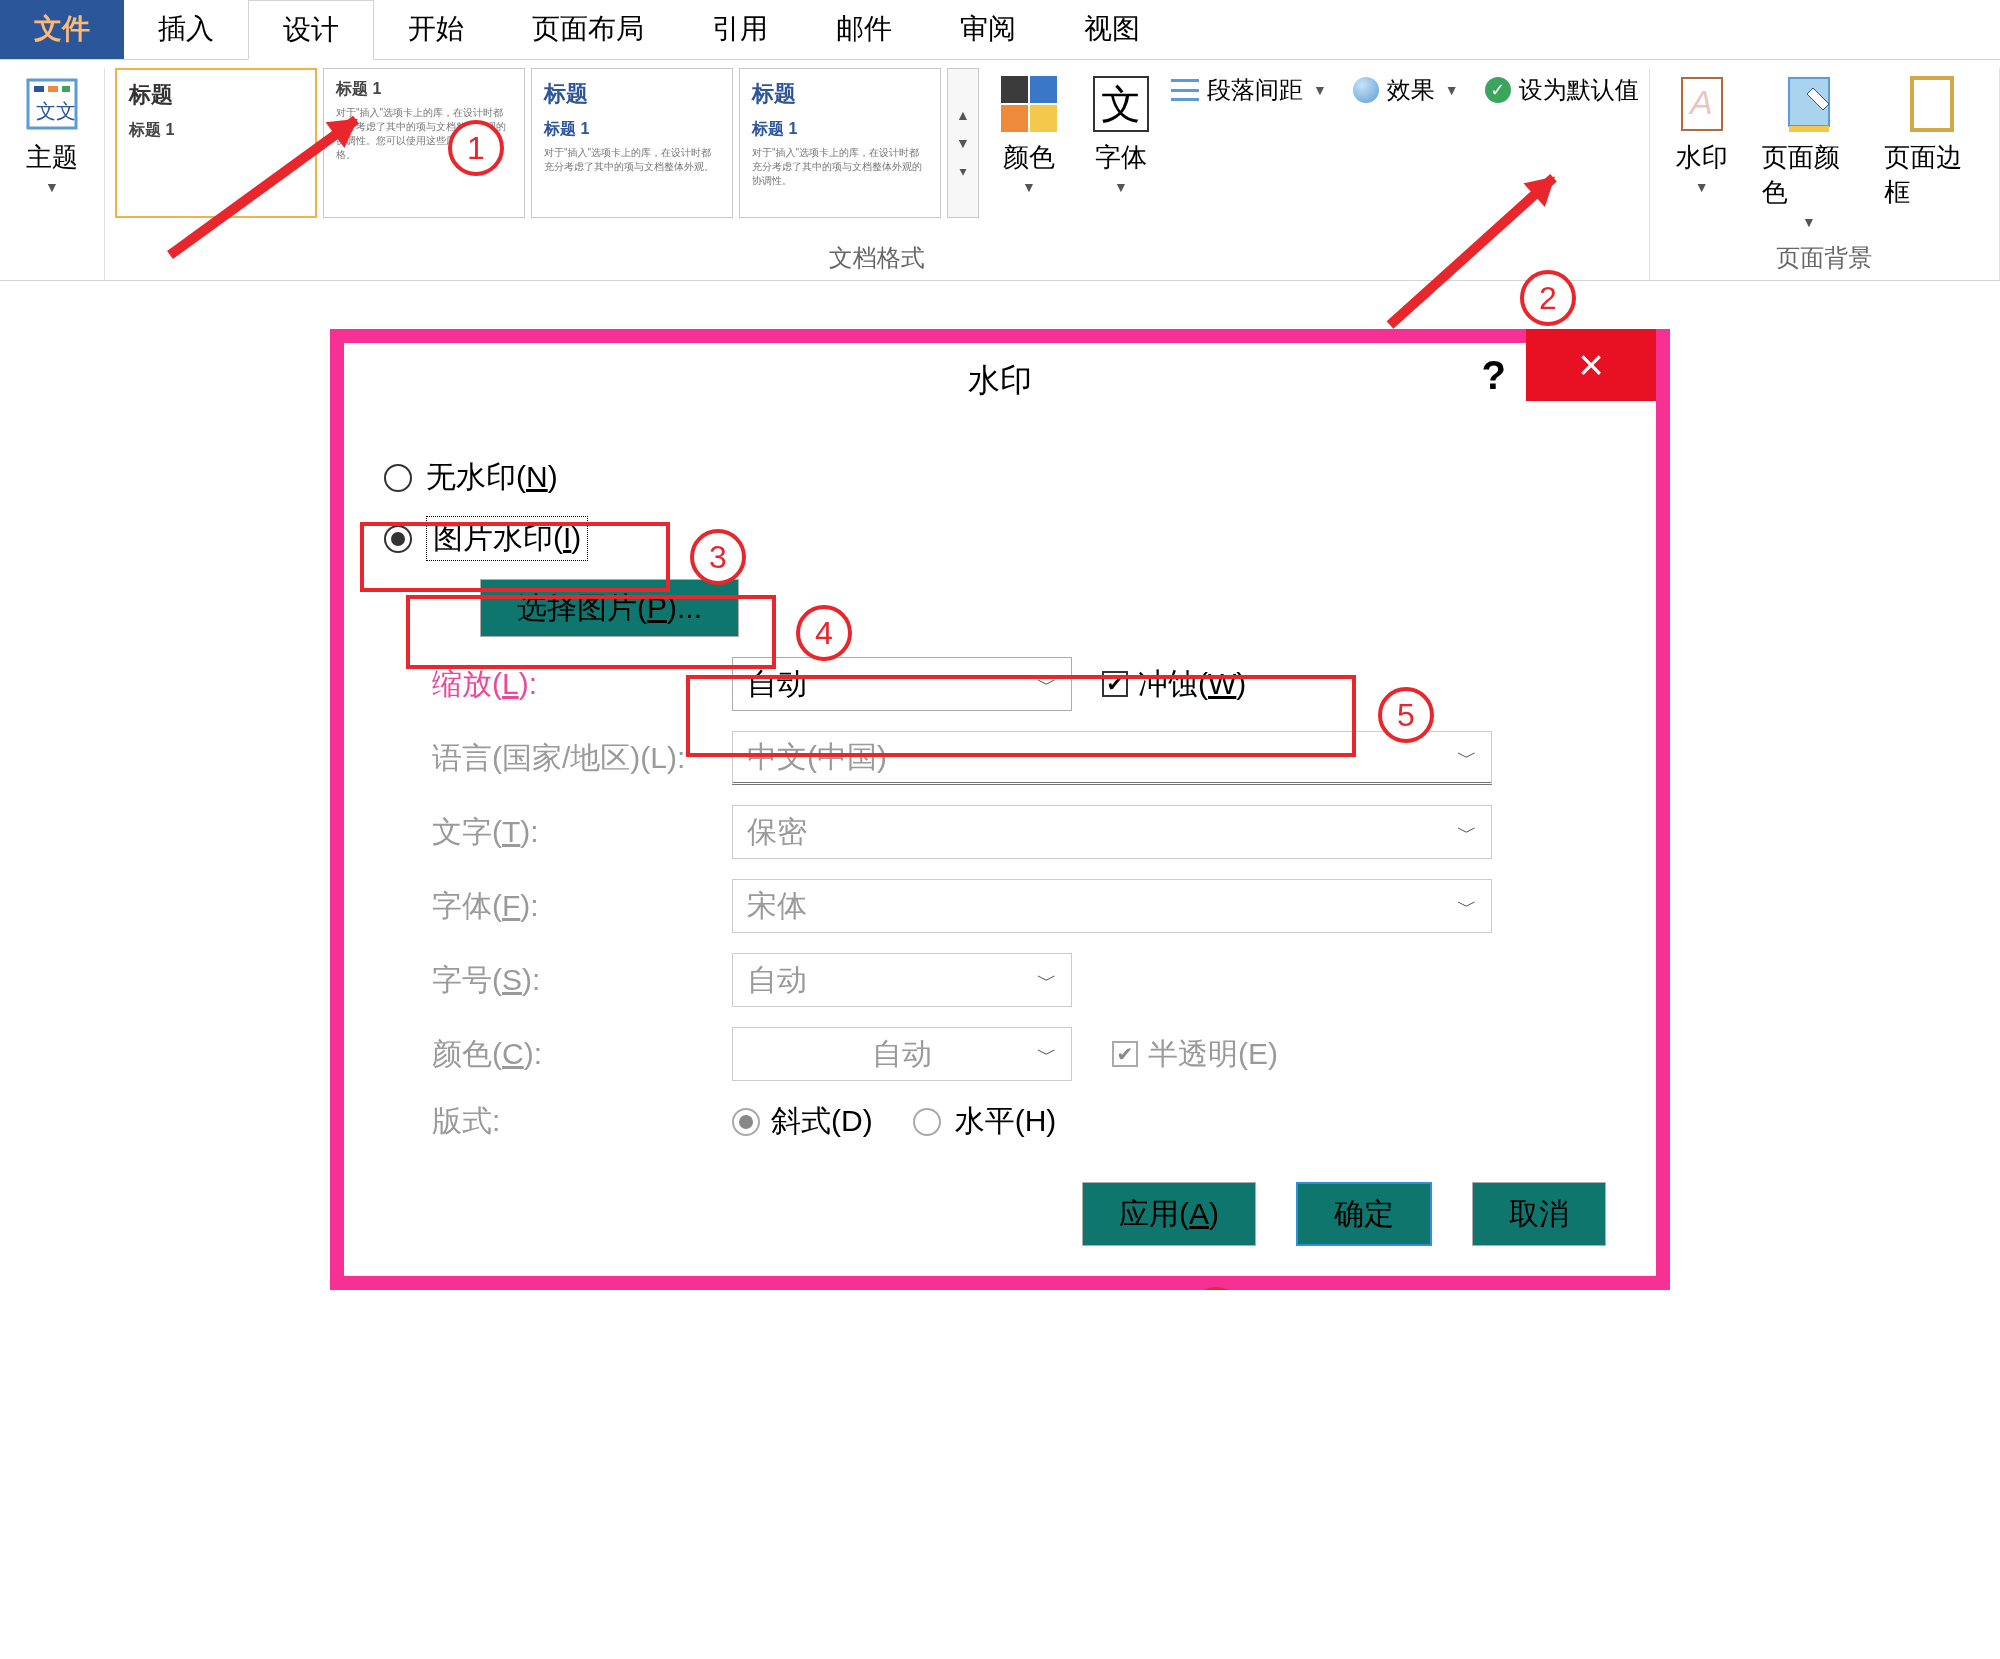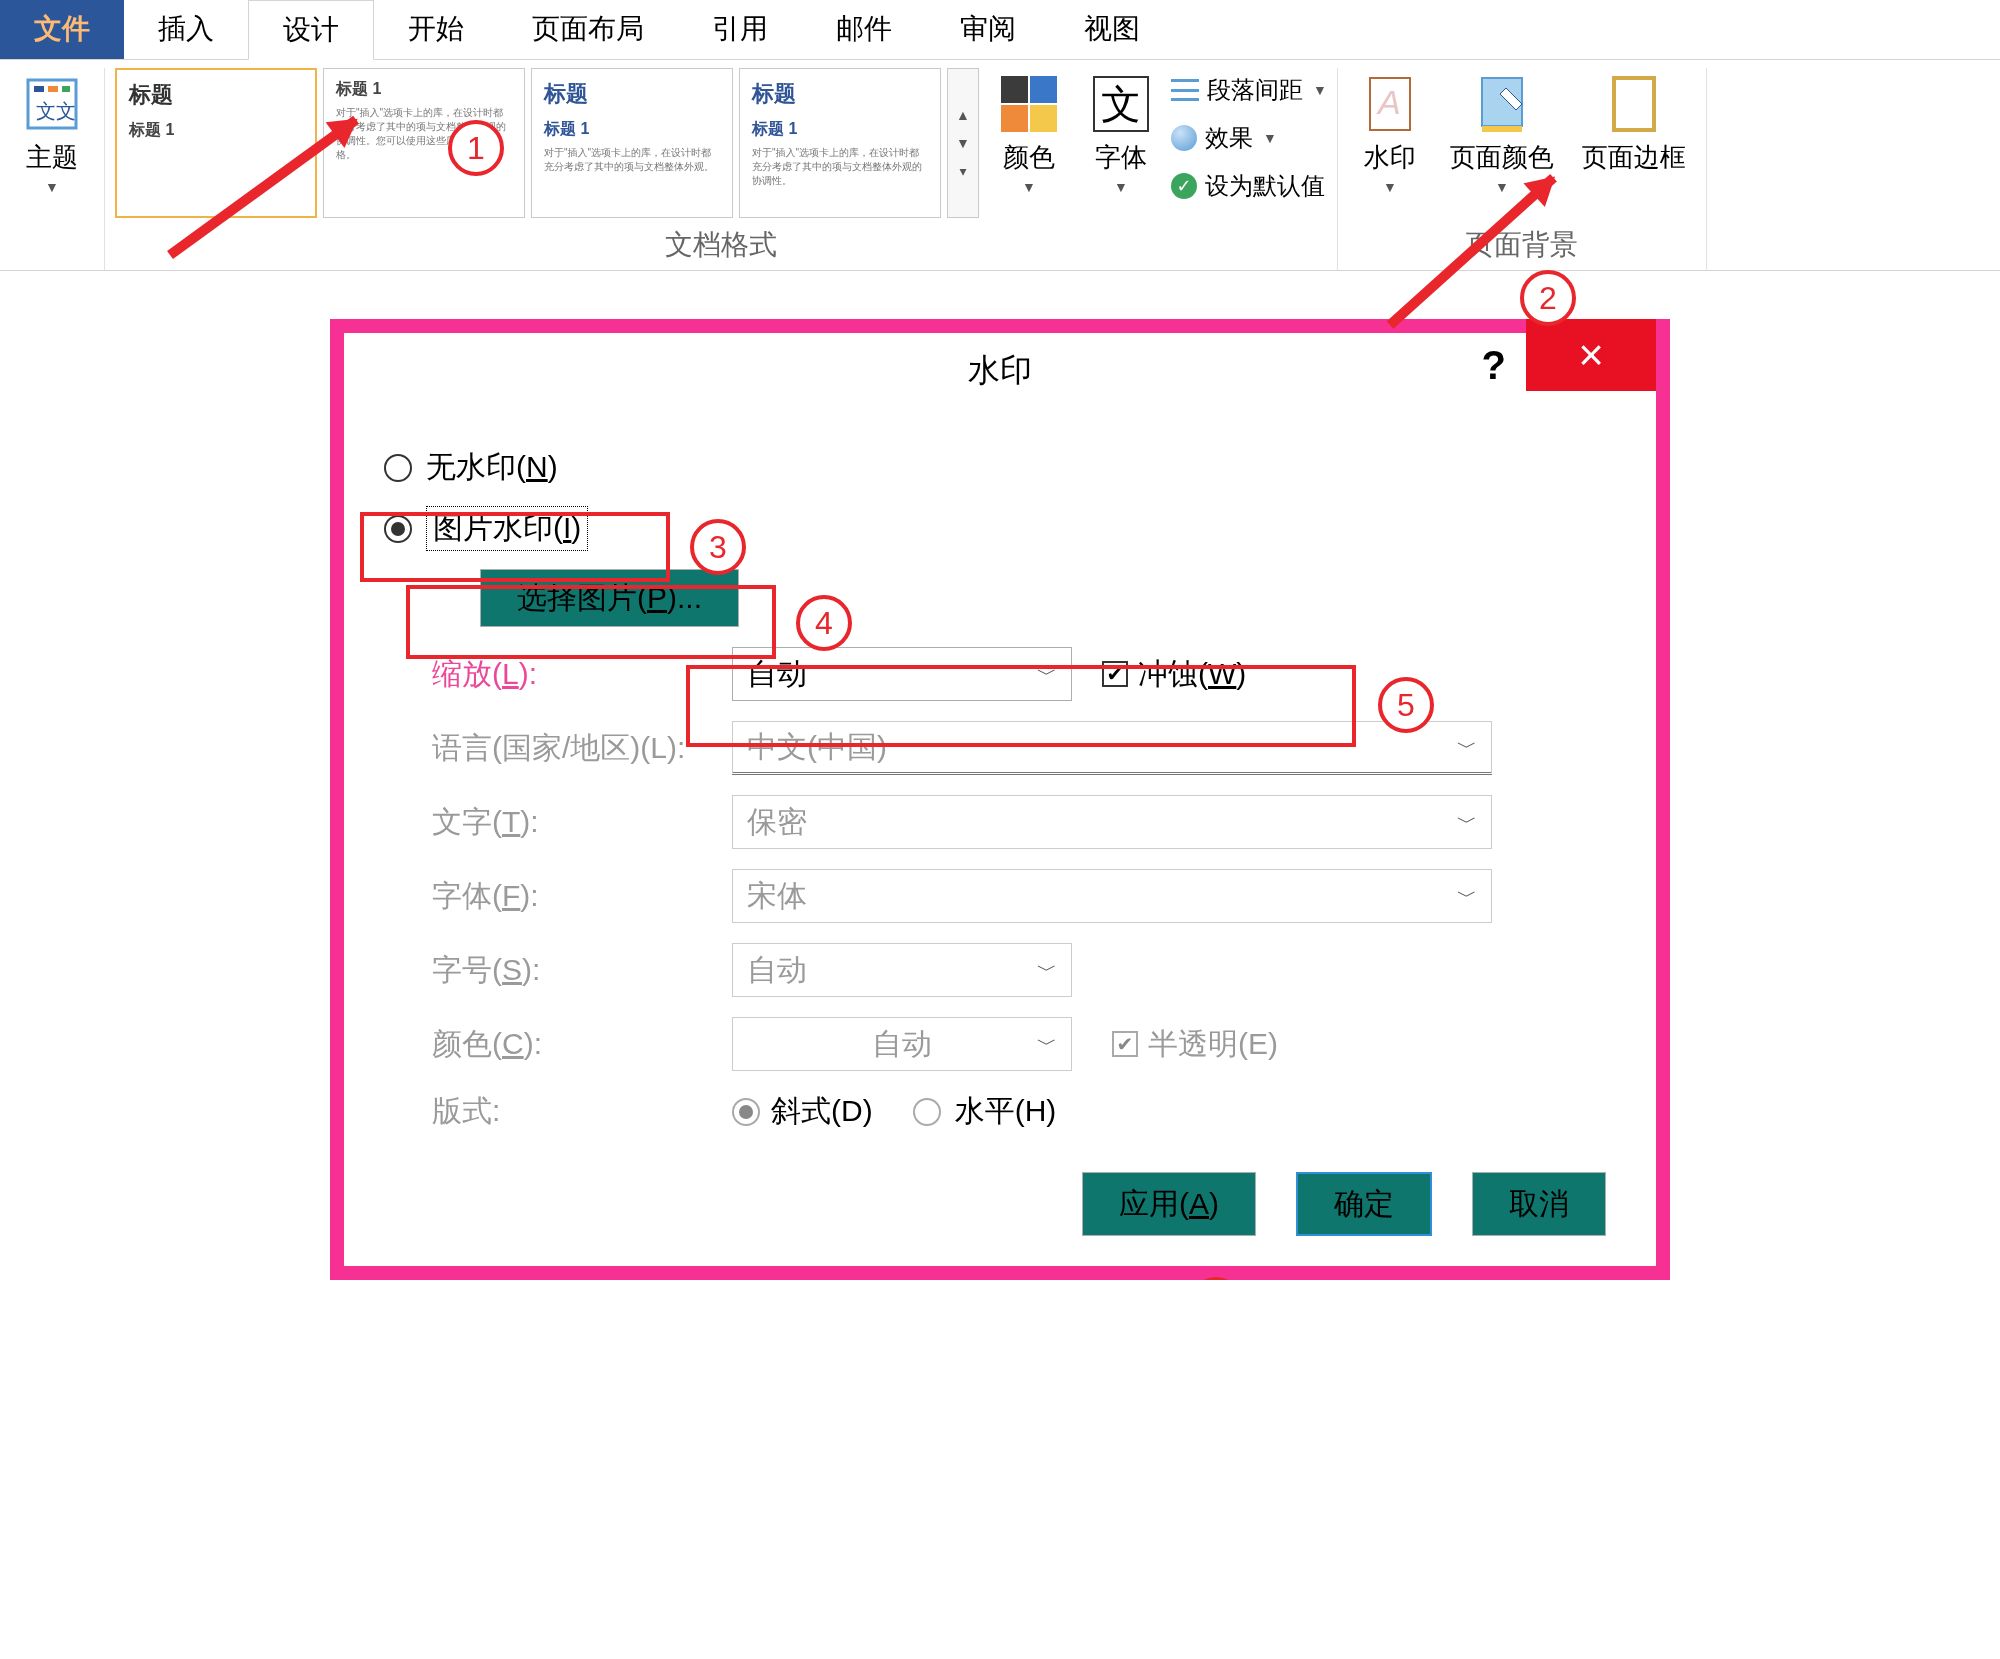--- a/index.html
+++ b/index.html
@@ -8,38 +8,38 @@
 
 .ribbon-tabs { display: flex; border-bottom: 1px solid #d4d4d4; }
 .ribbon-tab { padding: 10px 34px; font-size: 28px; cursor: pointer; }
 .ribbon-tab.file { background: #2b579a; color: #fdba74; font-weight: bold; }
 .ribbon-tab.active { border: 1px solid #d4d4d4; border-bottom-color: #fff; margin-bottom: -1px; background: #fff; }
 
 .ribbon-body { display: flex; border-bottom: 1px solid #d4d4d4; padding: 8px 0 0 0; position: relative; }
 .ribbon-group { display: flex; flex-direction: column; align-items: center; padding: 0 10px 6px 10px; border-right: 1px solid #e1e1e1; }
 .ribbon-group:last-child { border-right: none; }
 .ribbon-group-items { display: flex; align-items: flex-start; gap: 8px; flex: 1; }
-.ribbon-group-label { font-size: 28px; color: #666; padding-top: 8px; }
+.ribbon-group-label { font-size: 24px; color: #666; padding-top: 8px; }
 
 .big-btn { display: flex; flex-direction: column; align-items: center; padding: 4px 10px; cursor: pointer; gap: 4px; }
 .big-btn .icon-box { width: 64px; height: 64px; display: flex; align-items: center; justify-content: center; }
 .big-btn .caret { font-size: 14px; color: #555; }
 .big-btn .lbl { font-size: 26px; }
 
 .style-gallery { display: flex; gap: 6px; align-items: stretch; }
 .style-thumb { width: 202px; height: 150px; border: 1px solid #c9c9c9; background: #fff; padding: 10px 12px; font-size: 14px; color: #444; overflow: hidden; }
 .style-thumb.sel { border: 2px solid #f0b34a; }
 .style-thumb .t1 { font-size: 22px; font-weight: bold; margin-bottom: 10px; color: #333; }
 .style-thumb .t2 { font-size: 16px; font-weight: bold; margin-bottom: 6px; }
 .style-thumb.blue .t1, .style-thumb.blue .t2 { color: #2f5597; }
 .style-thumb .body { font-size: 10px; line-height: 1.4; color: #777; }
 .gallery-more { width: 32px; display: flex; flex-direction: column; justify-content: center; align-items: center; border: 1px solid #c9c9c9; background: #f7f7f7; }
 .gallery-more span { font-size: 14px; color: #555; padding: 6px 0; }
 
-.mini-list { display: flex; flex-direction: column; gap: 16px; padding-top: 6px; }
+.mini-list { display: flex; flex-direction: row; gap: 26px; padding-top: 6px; }
 .mini-item { display: flex; align-items: center; gap: 8px; font-size: 24px; cursor: pointer; }
 .mini-item .caret { font-size: 14px; color: #555; margin-left: 2px; }
 
 
 .colors-icon { width: 56px; height: 56px; display: grid; grid-template-columns: 1fr 1fr; grid-template-rows: 1fr 1fr; gap: 2px; }
 .colors-icon > div:nth-child(1){background:#3b3b3b;} .colors-icon>div:nth-child(2){background:#3a77c9;}
 .colors-icon > div:nth-child(3){background:#ef8a3a;} .colors-icon>div:nth-child(4){background:#f4c94b;}
 
 .font-icon { width: 56px; height: 56px; border: 2px solid #333; display: flex; align-items: center; justify-content: center; font-size: 40px; font-family: SimSun, serif; }
 

